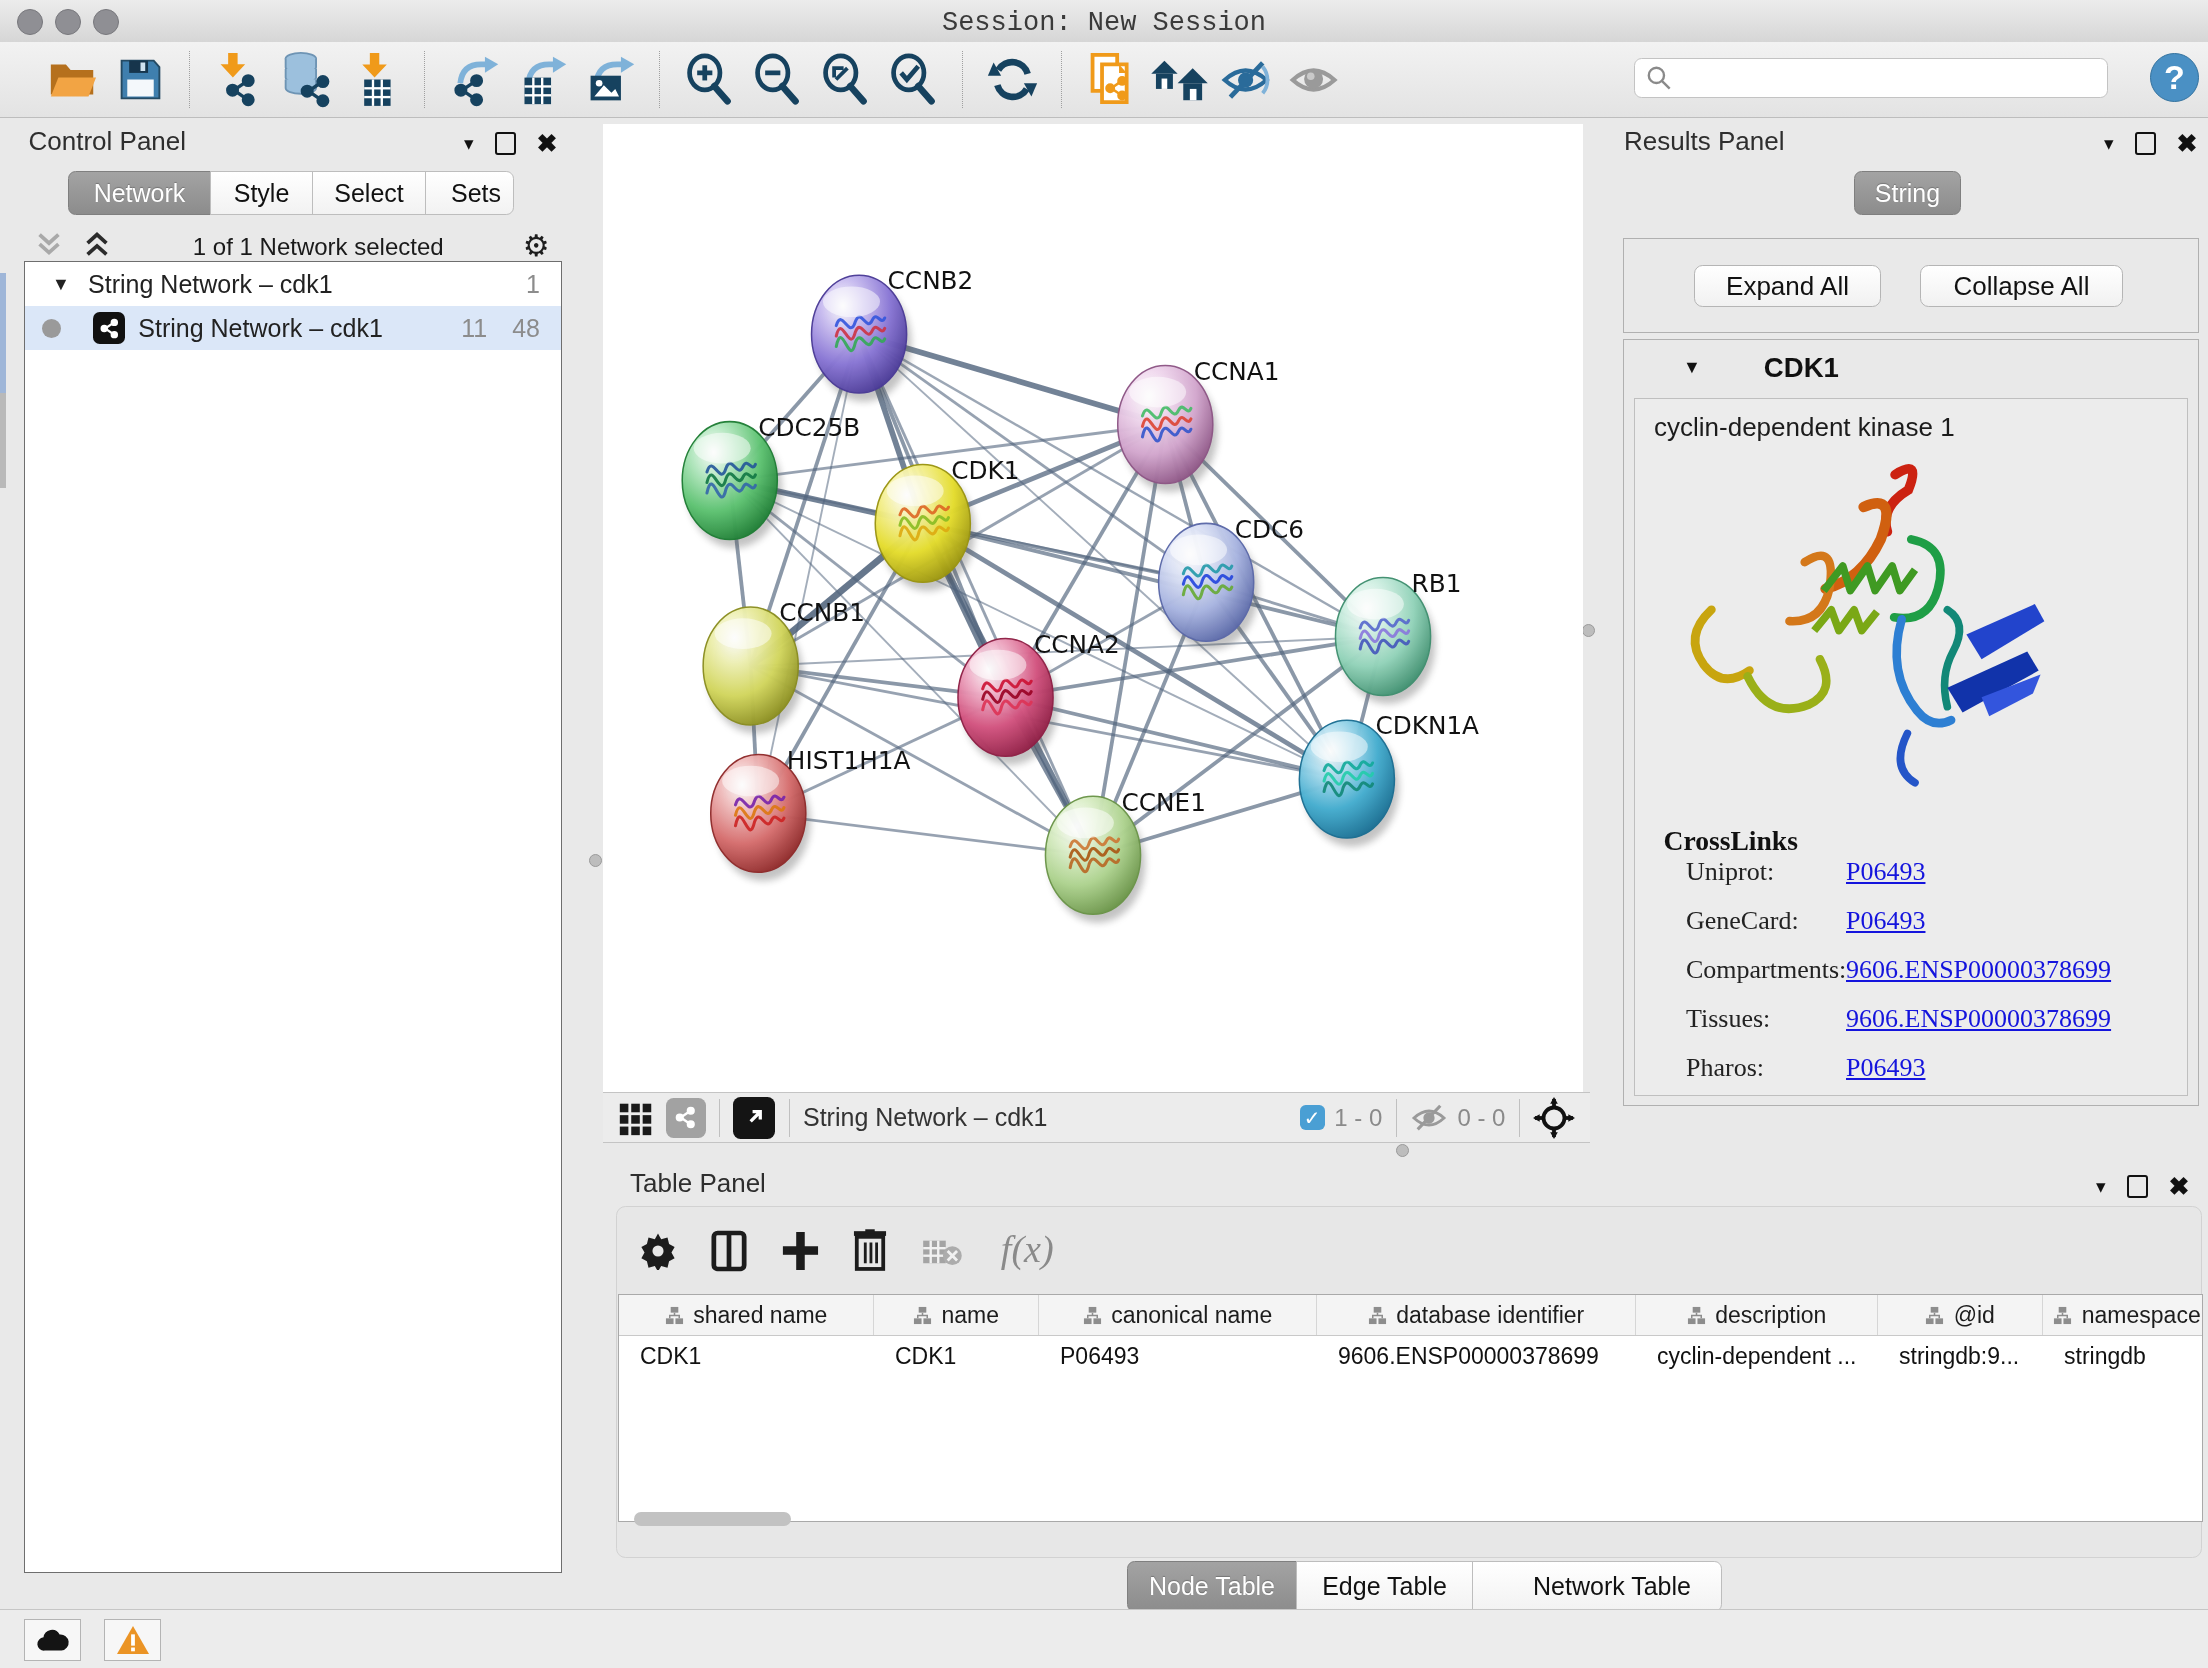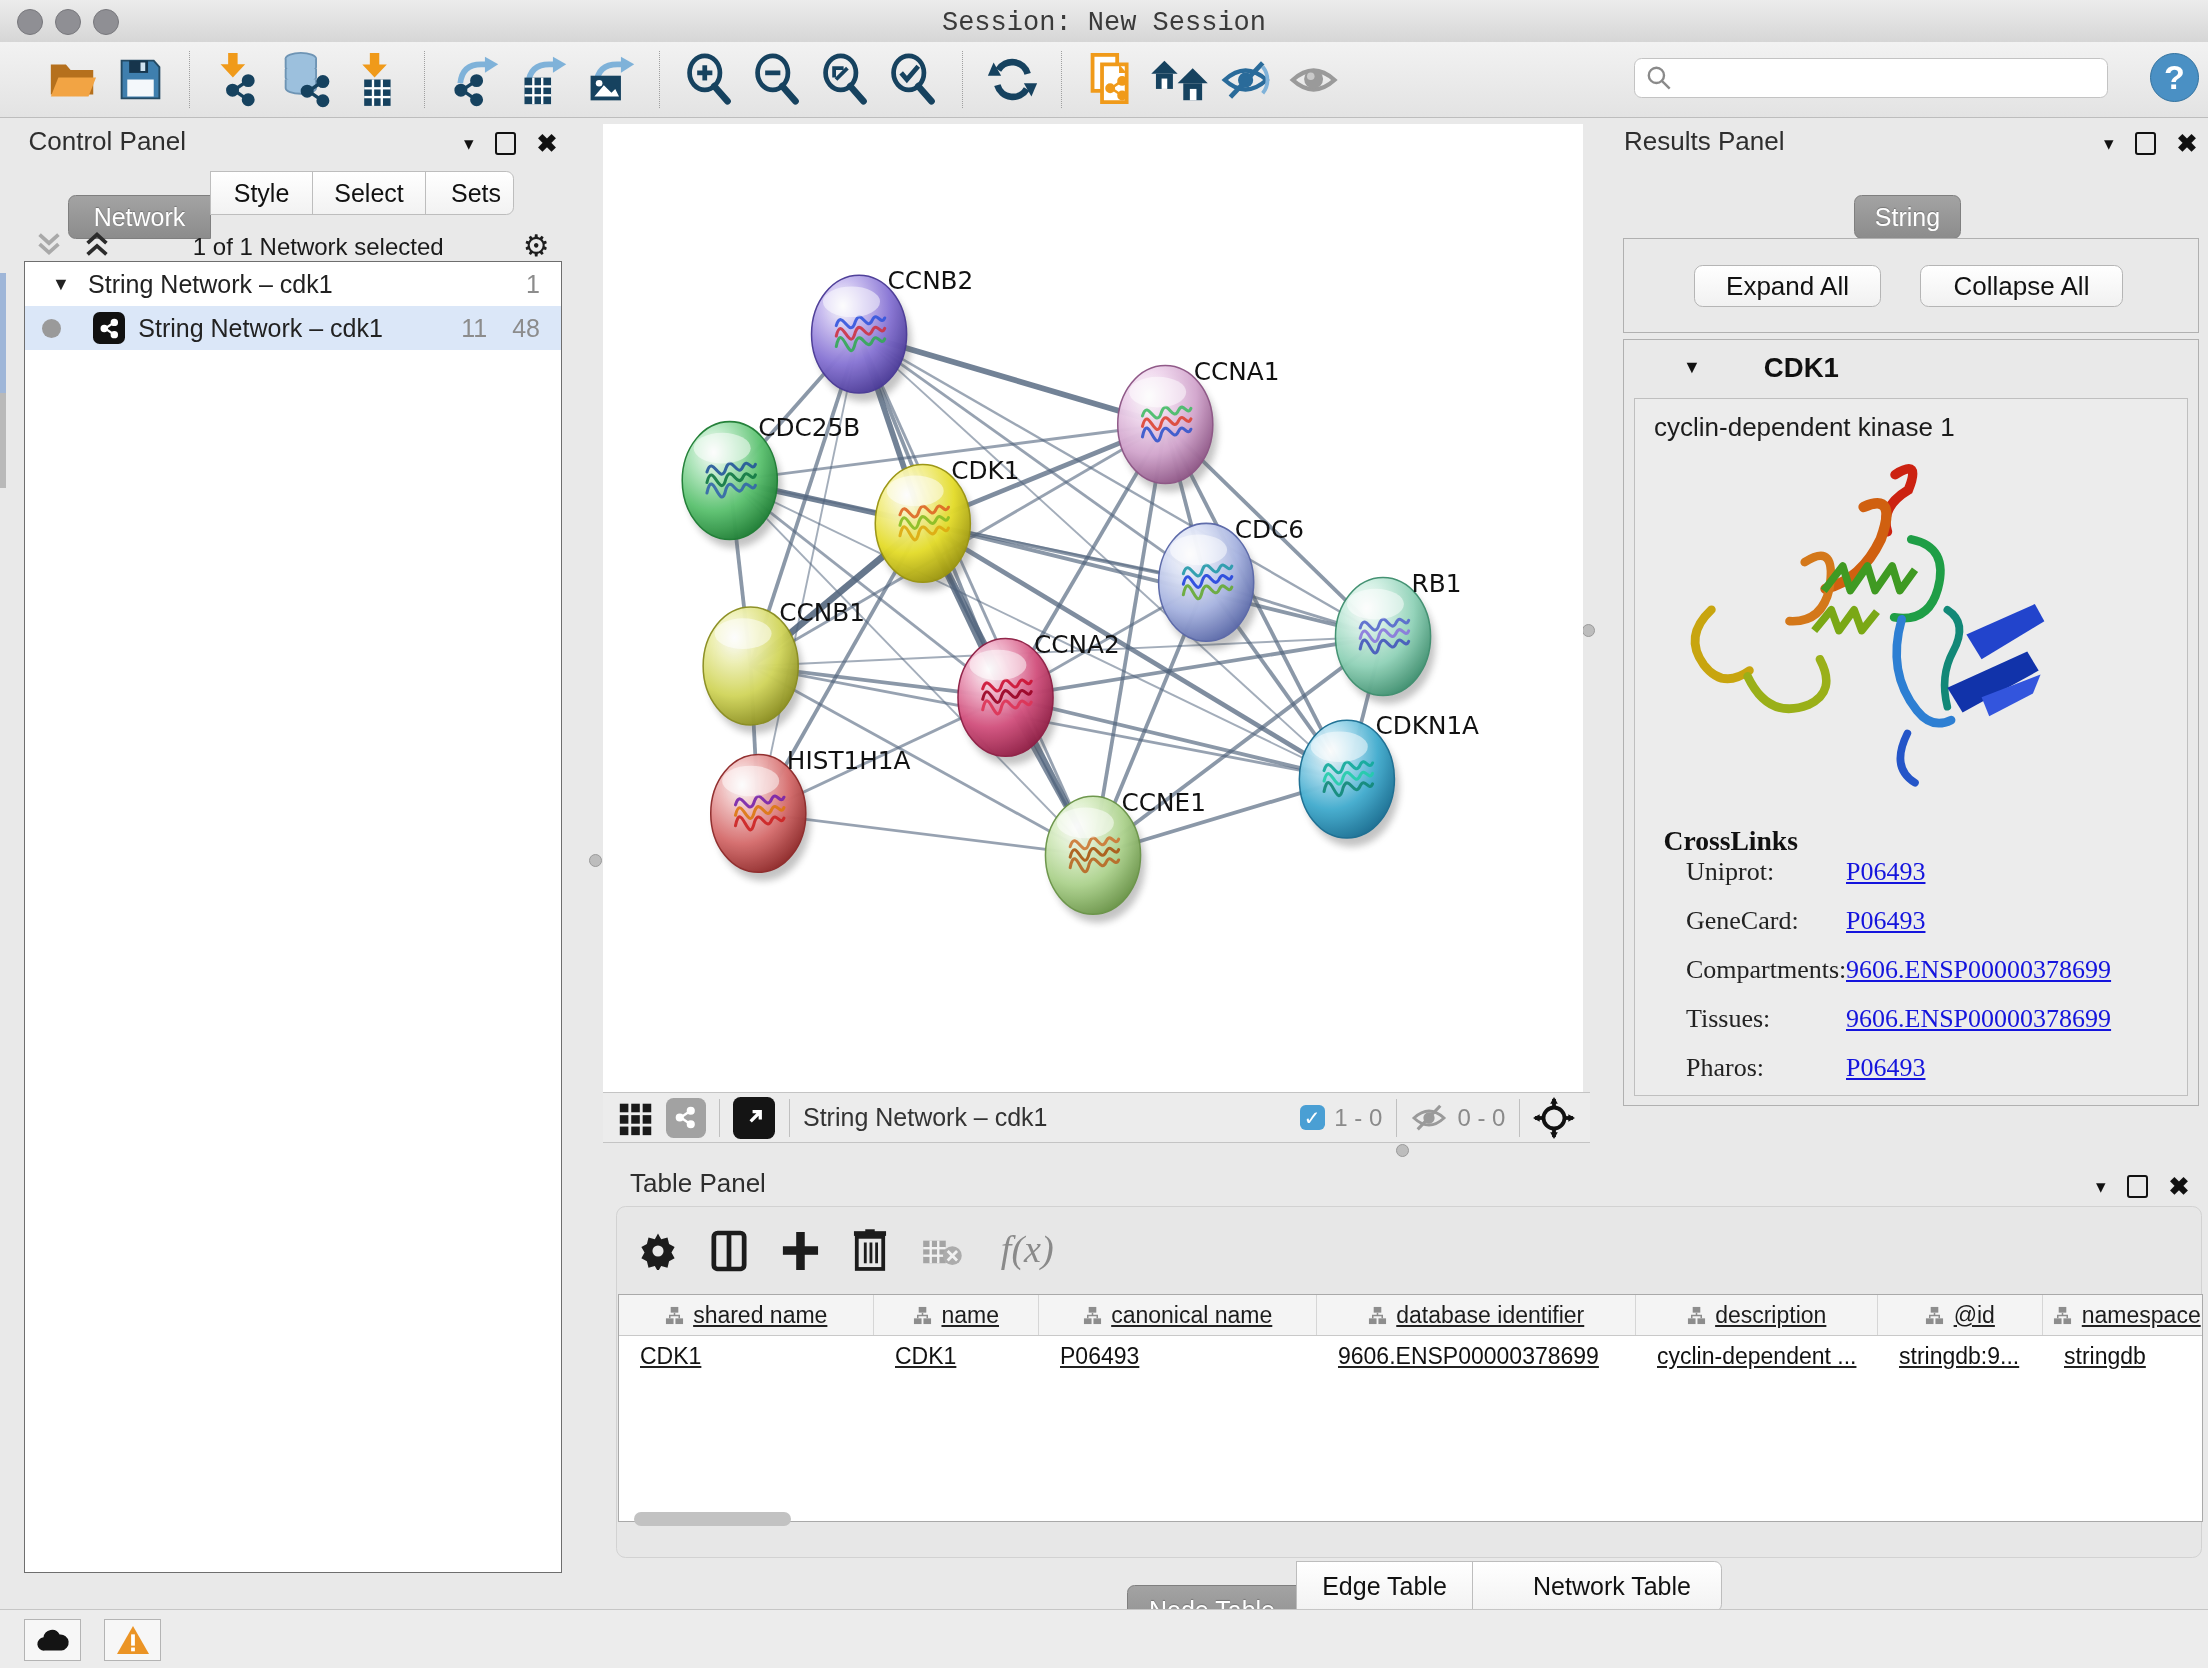--- a/index.html
+++ b/index.html
@@ -26,21 +26,21 @@
   
   .panel-title{font-size:26px;color:#2e2e2e;}
   .ph-icons{display:flex;align-items:center;gap:21px;}
   .tri{font-size:19px;color:#111;}
   .float-box{width:17px;height:19px;border:2.4px solid #111;border-radius:2.9px;}
   .close-x{font-size:25px;font-weight:bold;color:#111;}
   
   .seg{display:flex;}
   .seg .tab{height:44px;box-sizing:border-box;border:1px solid #bdbdbd;background:linear-gradient(#ffffff,#f2f2f2);
     display:flex;align-items:center;justify-content:center;font-size:25px;color:#111;margin-left:-1px;}
-  .seg .tab:first-child{border-radius:7.6px 0 0 7.6px;margin-left:0;margin-top:24px;}
+  .seg .tab:first-child{border-radius:7.6px 0 0 7.6px;margin-left:0;}
   .seg .tab:last-child{border-radius:0 7.6px 7.6px 0;}
   .seg .tab.active{background:linear-gradient(#a3a3a3,#8c8c8c);color:#fff;border-color:#7f7f7f;
     text-shadow:0 -1px 1px rgba(0,0,0,.25);}
   
   #cp-toolbar{left:21px;top:221px;width:542px;height:40px;display:flex;align-items:flex-end;}
   #cp-status{flex:1;text-align:center;font-size:24px;color:#1a1a1a;}
   #cp-list{left:24px;top:261px;width:538px;height:1312px;background:#fff;border:1.9px solid #6e6e6e;box-sizing:border-box;}
   .tree-row{height:44px;display:flex;align-items:center;font-size:25px;}
   .tree-row .cnt{color:#8c8c8c;}
   .row-selected{background:#dbe7f8;}
@@ -64,21 +64,21 @@
   #rp-entry-name{font-size:27.6px;font-weight:bold;color:#111;}
   #rp-inner{left:1634px;top:398px;width:554px;height:698px;background:#ececec;border:1px solid #bfbfbf;box-sizing:border-box;}
   #rp-desc{left:19px;top:13.3px;font-size:26px;color:#1c1c1c;}
   .xl-heading{font-family:"Liberation Serif",serif;font-weight:bold;font-size:27.6px;color:#111;}
   .xl-label{font-family:"Liberation Serif",serif;font-size:26px;color:#222;}
   .xl-value{font-family:"Liberation Serif",serif;font-size:26px;color:#1414dd;text-decoration:underline;}
   
   #tp-box{left:616px;top:1206px;width:1586px;height:352px;background:#e7e7e7;border:1px solid #d2d2d2;border-radius:9.5px;box-sizing:border-box;}
   #tp-toolbar{left:639px;top:1221px;height:59px;display:flex;align-items:center;gap:34px;}
   #tp-table{left:618px;top:1294px;width:1585px;height:228px;background:#fff;border:1px solid #a9a9a9;
-    box-sizing:border-box;overflow:hidden;text-decoration:underline;}
+    box-sizing:border-box;overflow:hidden;}
   .th-row{display:flex;height:40px;background:#f4f4f4;border-bottom:1px solid #c9c9c9;}
   .th-cell{display:flex;align-items:center;justify-content:center;gap:9.5px;font-size:23px;color:#1c1c1c;
     border-right:1px solid #d6d6d6;box-sizing:border-box;flex:0 0 auto;overflow:hidden;white-space:nowrap;}
   .td-row{display:flex;height:40px;}
   .td-cell{display:flex;align-items:center;padding-left:21px;font-size:23px;color:#111;box-sizing:border-box;
     flex:0 0 auto;overflow:hidden;white-space:nowrap;}
   #tp-hscroll{left:626px;top:1510px;width:1569px;height:19px;}
   #tp-hthumb{left:7.6px;top:1.9px;width:157px;height:14.3px;background:#c2c2c2;border-radius:7.6px;}
   
   #statusbar{left:0;top:1609px;width:2208px;height:59px;background:#ececec;border-top:1px solid #c6c6c6;box-sizing:border-box;}

